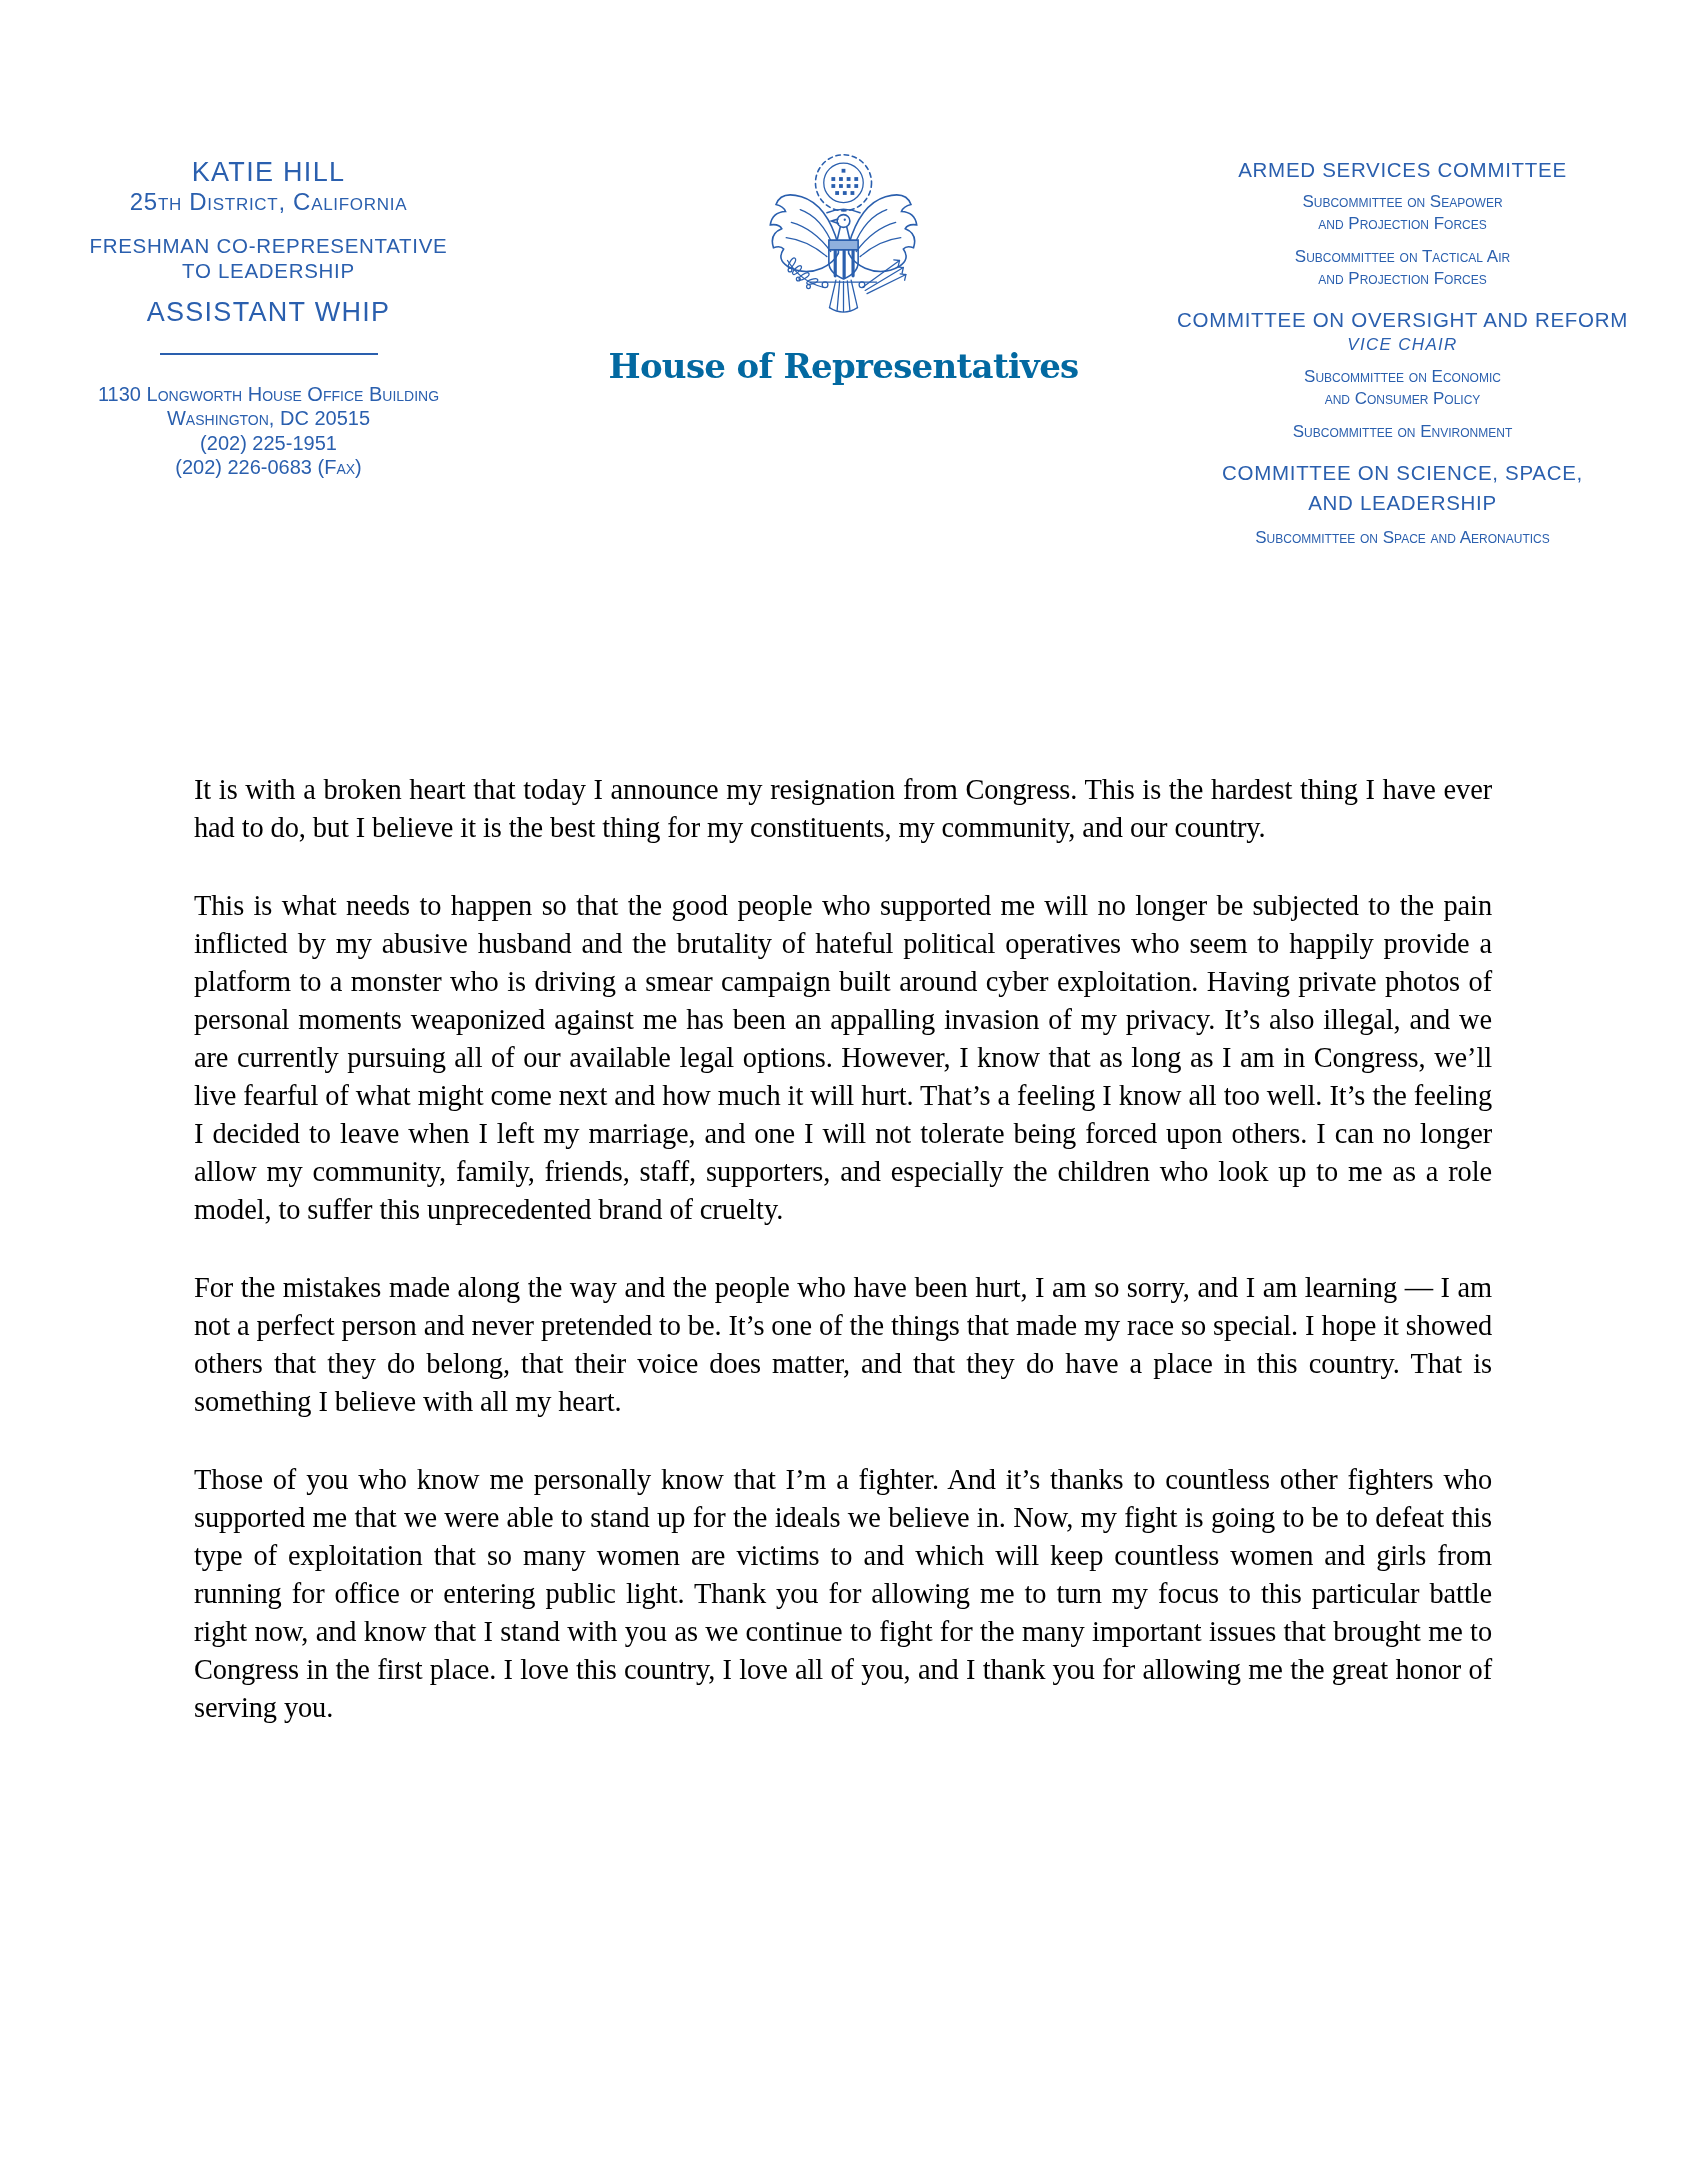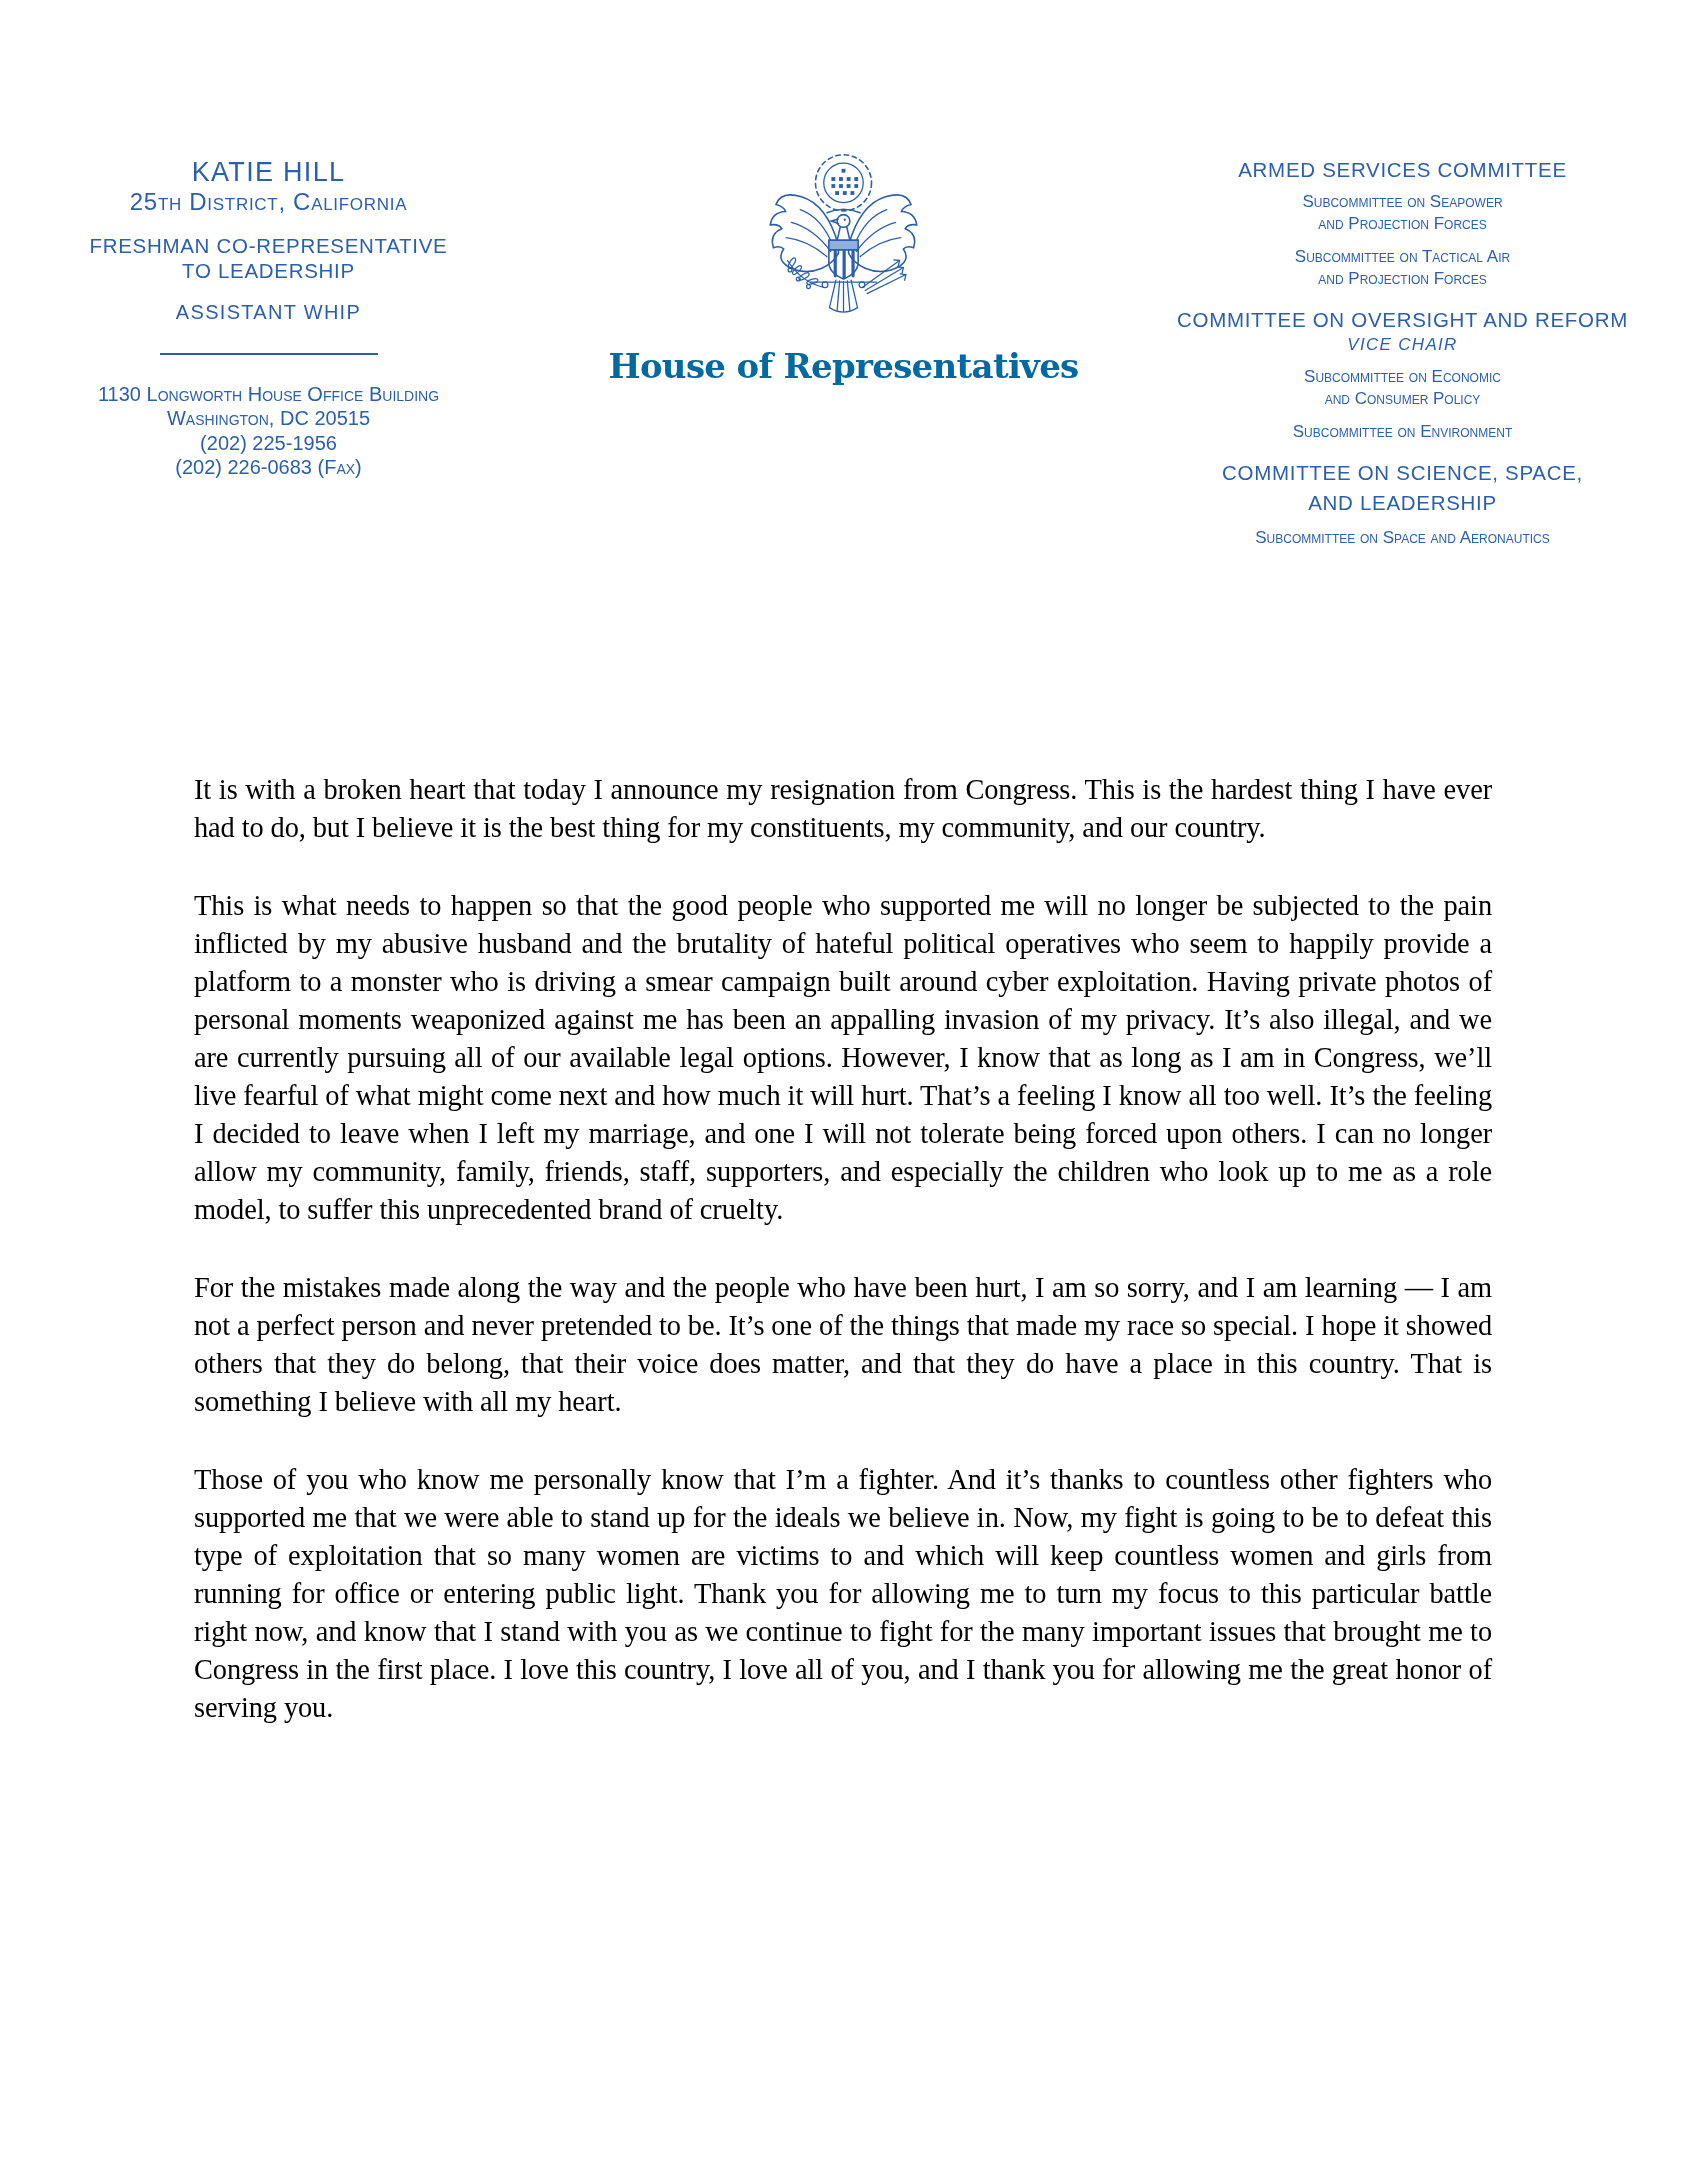--- a/index.html
+++ b/index.html
@@ -20,21 +20,21 @@
 
   
   .left-block {
     position: absolute; left: 50px; top: 157px; width: 437px;
     text-align: center;
   }
   .lb-name     { font-size: 27px; letter-spacing: 1.3px; line-height: 30px; }
   .lb-district { font-size: 24px; line-height: 28px; margin-top: 1.3px; letter-spacing: 0.7px; }
   .lb-role     { font-size: 20.5px; line-height: 25px; margin-top: 17px; letter-spacing: 0.7px; }
   .lb-role-2   { font-size: 20.5px; line-height: 25px; letter-spacing: 0.7px; }
-  .lb-role2    { font-size: 20px; line-height: 25px; margin-top: 17px; letter-spacing: 1.3px; }
+  .lb-role2    { font-size: 27px; line-height: 25px; margin-top: 17px; letter-spacing: 1.3px; }
   .lb-divider  { width: 218px; border: 0; border-top: 2px solid #2a5fae; margin: 28px auto 0 auto; }
   .lb-addr     { font-size: 20px; line-height: 24.5px; margin-top: 26.5px; }
   .lb-addr2    { font-size: 20px; line-height: 24.5px; }
   .lb-phone    { font-size: 20px; line-height: 24.5px; }
   .lb-fax      { font-size: 20px; line-height: 24.5px; }
 
   
   .right-block {
     position: absolute; left: 1174px; top: 157px; width: 457px;
     text-align: center;
@@ -93,21 +93,21 @@
 
   <div class="left-block hdr-sans">
     <div class="lb-name">KATIE HILL</div>
     <div class="lb-district sc">25th District, California</div>
     <div class="lb-role">FRESHMAN CO-REPRESENTATIVE</div>
     <div class="lb-role-2">TO LEADERSHIP</div>
     <div class="lb-role2">ASSISTANT WHIP</div>
     <hr class="lb-divider">
     <div class="lb-addr sc">1130 Longworth House Office Building</div>
     <div class="lb-addr2 sc">Washington, DC 20515</div>
-    <div class="lb-phone">(202) 225-1956</div>
+    <div class="lb-phone">(202) 225-1951</div>
     <div class="lb-fax sc">(202) 226-0683 (Fax)</div>
   </div>
 
   <div class="center-head">
     <svg class="seal" width="193" height="191" viewBox="0 0 300 300" fill="none" stroke="#2a5fae" stroke-width="3" stroke-linecap="round">
 
       <circle cx="150" cy="50" r="44" stroke-dasharray="7 6" stroke-width="2.5"></circle>
       <circle cx="150" cy="50" r="31" stroke-width="2"></circle>
       <g fill="#2a5fae" stroke="none">
         <rect x="147" y="28" width="6" height="6"></rect>

